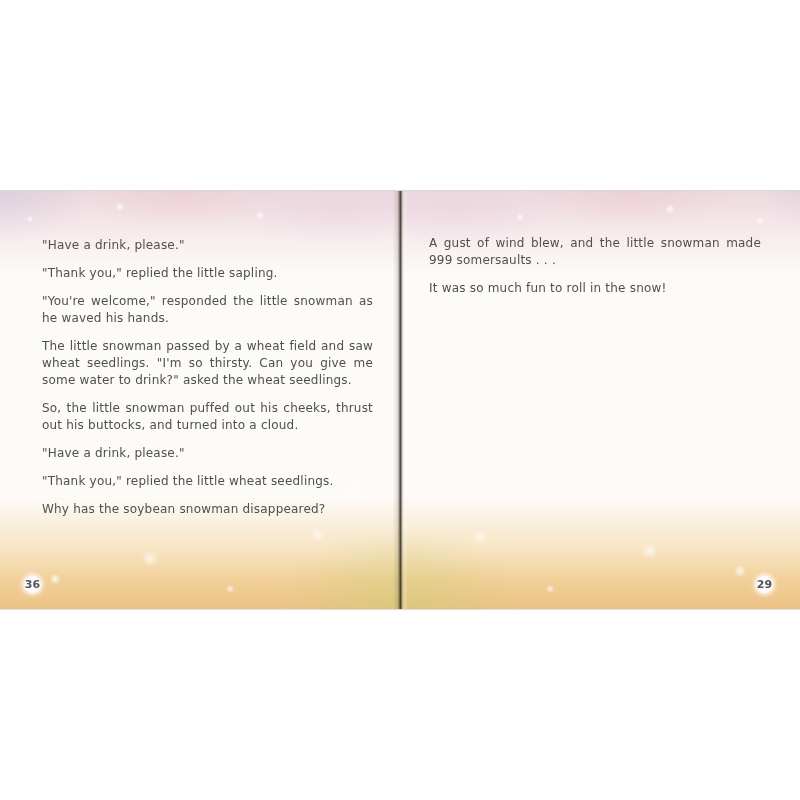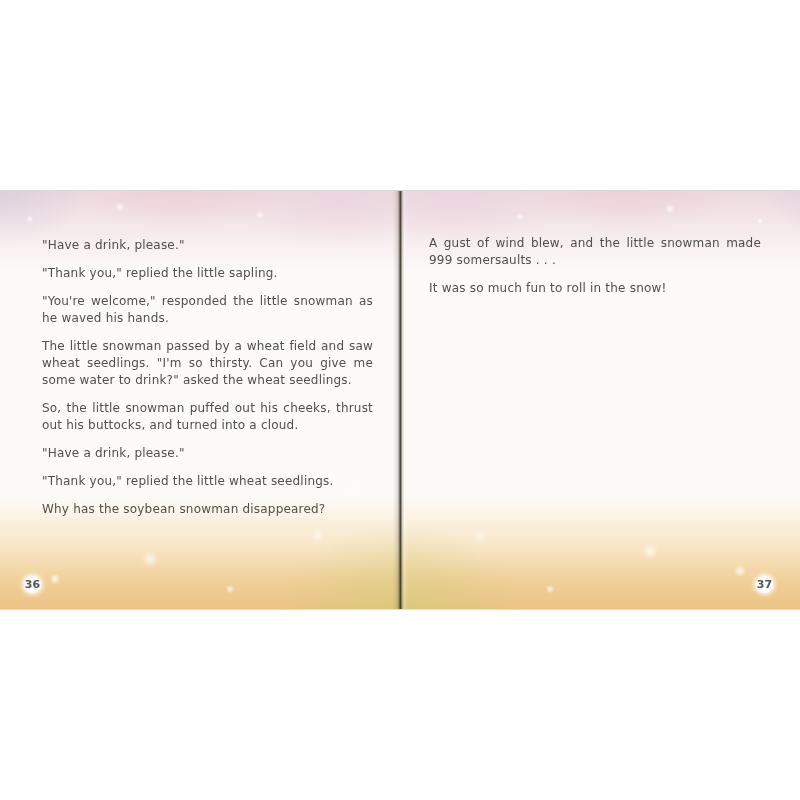--- a/index.html
+++ b/index.html
@@ -148,18 +148,18 @@
         <p>Why has the soybean snowman disappeared?</p>
       </div>
       <div class="page-number num-left">36</div>
     </div>
 
     <div class="page right">
       <div class="page-text right-text">
         <p>A gust of wind blew, and the little snowman made 999 somersaults . . .</p>
         <p>It was so much fun to roll in the snow!</p>
       </div>
-      <div class="page-number num-right">37</div>
+      <div class="page-number num-right">29</div>
     </div>
 
     <div class="gutter"></div>
   </div>
 </div>
 
 </body></html>

